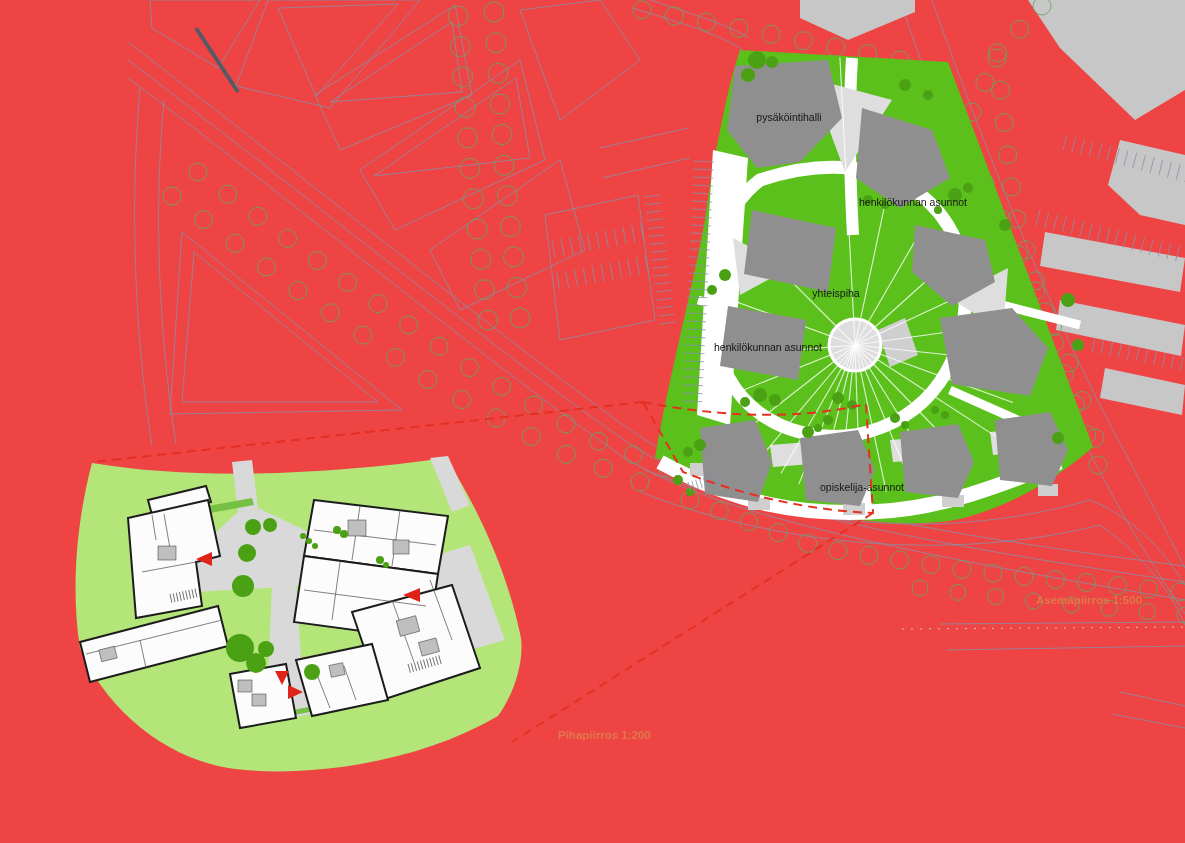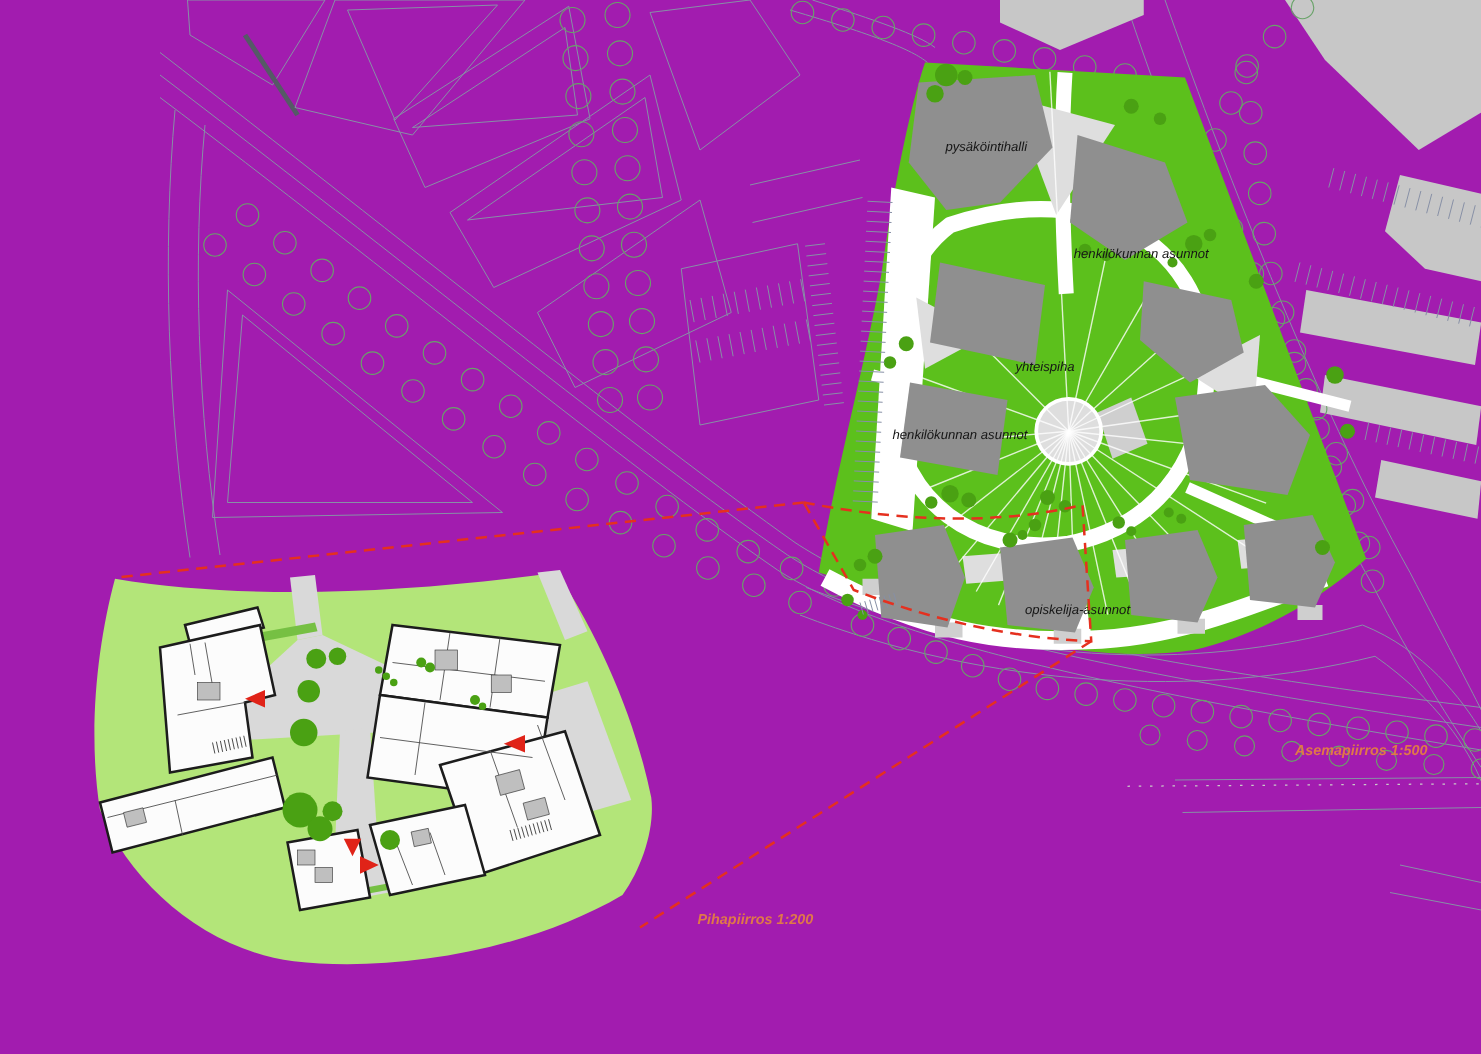--- a/index.html
+++ b/index.html
@@ -2,22 +2,22 @@
 <html style="--site-green: #5cc01c; --courtyard-green: #b3e579; --tree-green: #4aa113; --building-grey: #8f8f8f; --context-grey: #c7c7c7; --paving-grey: #d9d9d9; --outline-blue-grey: #8790a6; --tree-outline: #69a369; --highlight-red: #e5301f; --caption-orange: #e07848;"><head>
 <meta charset="utf-8">
 <style>
   :root{
     --site-green:#5cc01c; --courtyard-green:#b3e579; --tree-green:#4aa113;
     --building-grey:#8f8f8f; --context-grey:#c7c7c7; --paving-grey:#d9d9d9;
     --outline-blue-grey:#8790a6; --tree-outline:#69a369;
     --highlight-red:#e5301f; --caption-orange:#e07848;
   }
   html,body{margin:0;padding:0;background:#fff;}
-  .canvas{position:relative;width:1185px;height:843px;background:#a21caf;overflow:hidden;
-          font-family:"Liberation Sans",sans-serif;font-style:italic;}
+  .canvas{position:relative;width:1185px;height:843px;background:#ef4444;overflow:hidden;
+          font-family:"Liberation Sans",sans-serif;}
   svg{position:absolute;left:0;top:0;}
   
   .ln{fill:none;stroke:var(--outline-blue-grey);stroke-width:0.8;}
   .dark{fill:none;stroke:#555a66;stroke-width:4;}
   .tree{fill:none;stroke:var(--tree-outline);stroke-width:0.9;}
   .ctxbld{fill:var(--context-grey);stroke:none;}
   .dotted{fill:none;stroke:#c9c9c9;stroke-width:1;stroke-dasharray:2 7;}
   
   .green{fill:var(--site-green);stroke:none;}
   .bld{fill:var(--building-grey);stroke:none;}

